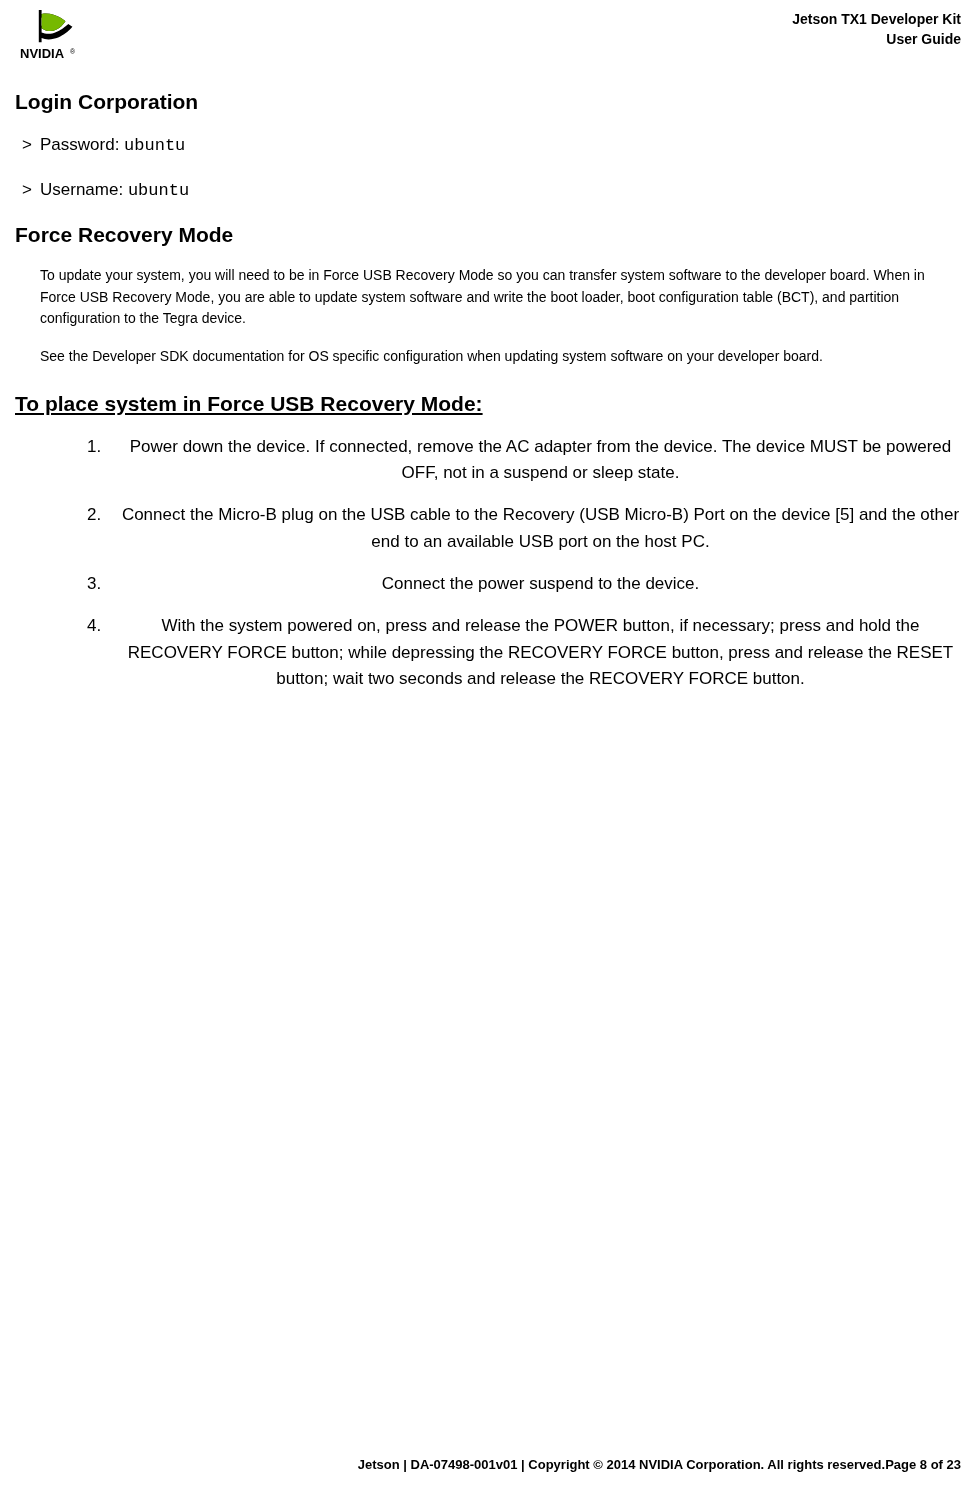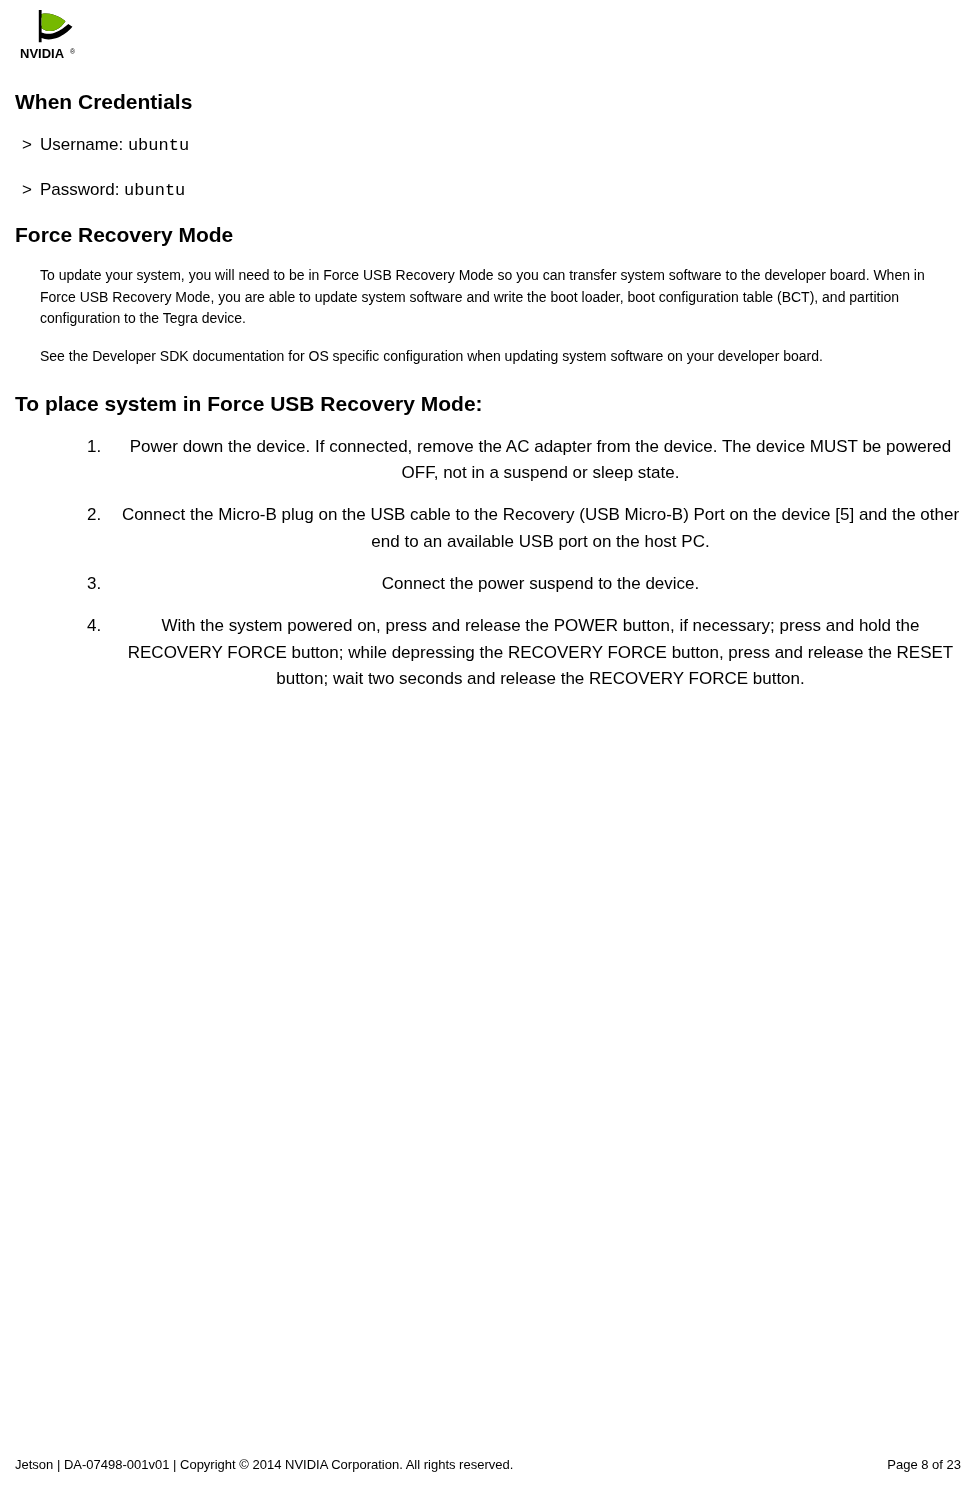--- a/index.html
+++ b/index.html
@@ -40,20 +40,21 @@
       font-size: 21px;
       font-weight: bold;
       margin-top: 20px;
       margin-bottom: 18px;
     }
     h2.subsection-title {
       font-size: 21px;
       font-weight: bold;
       margin-top: 24px;
       margin-bottom: 18px;
+      text-decoration: underline;
     }
     .bullet-list {
       list-style: none;
       padding-left: 25px;
     }
     .bullet-list li {
       position: relative;
       margin-bottom: 18px;
       font-size: 17px;
       line-height: 1.5;
@@ -90,48 +91,53 @@
       content: counter(item) ".";
       position: absolute;
       left: -33px;
     }
     .footer {
       position: absolute;
       bottom: 20px;
       left: 15px;
       right: 15px;
       display: flex;
-      justify-content: space-between;
+      justify-content: flex-end;
       font-size: 13px;
+      font-weight: bold;
     }
   </style>
 </head>
 <body>
 
 <div class="header">
   <div class="logo">
     <svg viewBox="0 0 78 50" xmlns="http://www.w3.org/2000/svg">
       <g>
         <path fill="#000" d="M28 8 C28 8 30 7 34 7 C50 7 62 18 62 18 C62 18 54 32 40 32 C36 32 32 31 28 28 L28 34 C31 35 34 36 38 36 C52 36 66 22 66 22 L72 26 C72 26 58 44 38 44 C34 44 31 43 28 42 L28 48 L24 48 L24 2 L28 2 Z M28 12 L28 24 C32 28 36 28 38 28 C48 28 54 18 54 18 C54 18 46 12 36 12 C33 12 30 12 28 13 Z" transform="scale(0.7) translate(10,-2)"></path>
         <path fill="#76b900" d="M28 8 C28 8 30 7 34 7 C50 7 62 18 62 18 C62 18 54 32 40 32 C36 32 32 31 28 28 L28 12 C32 11 36 12 40 14 C46 17 50 22 50 22 C50 22 45 16 38 14 C34 13 30 13 28 14 Z" transform="scale(0.7) translate(10,-2)"></path>
       </g>
       <text x="5" y="48" font-family="Arial,sans-serif" font-size="13" font-weight="bold" fill="#000">NVIDIA</text>
       <text x="55" y="44" font-family="Arial" font-size="7" fill="#000">®</text>
     </svg>
   </div>
+  <div class="header-text">
+    <div>Jetson TX1 Developer Kit</div>
+    <div>User Guide</div>
+  </div>
 </div>
 
-<h2 class="section-title">When Credentials</h2>
+<h2 class="section-title">Login Corporation</h2>
 
 <ul class="bullet-list">
   <li>
-    <span>Username: </span><span class="mono">ubuntu</span>
+    <span>Password: </span><span class="mono">ubuntu</span>
   </li>
   <li>
-    <span>Password: </span><span class="mono">ubuntu</span>
+    <span>Username: </span><span class="mono">ubuntu</span>
   </li>
 </ul>
 
 <h2 class="section-title">Force Recovery Mode</h2>
 
 <p class="body-text">To update your system, you will need to be in Force USB Recovery Mode so you can transfer system software to the developer board. When in Force USB Recovery Mode, you are able to update system software and write the boot loader, boot configuration table (BCT), and partition configuration to the Tegra device.</p>
 <p class="body-text">See the Developer SDK documentation for OS specific configuration when updating system software on your developer board.</p>
 
 <h2 class="subsection-title">To place system in Force USB Recovery Mode:</h2>
 

